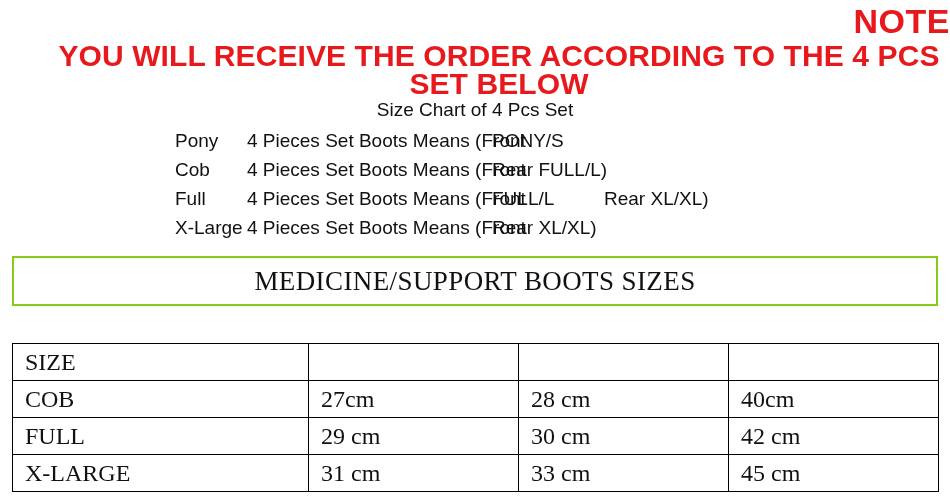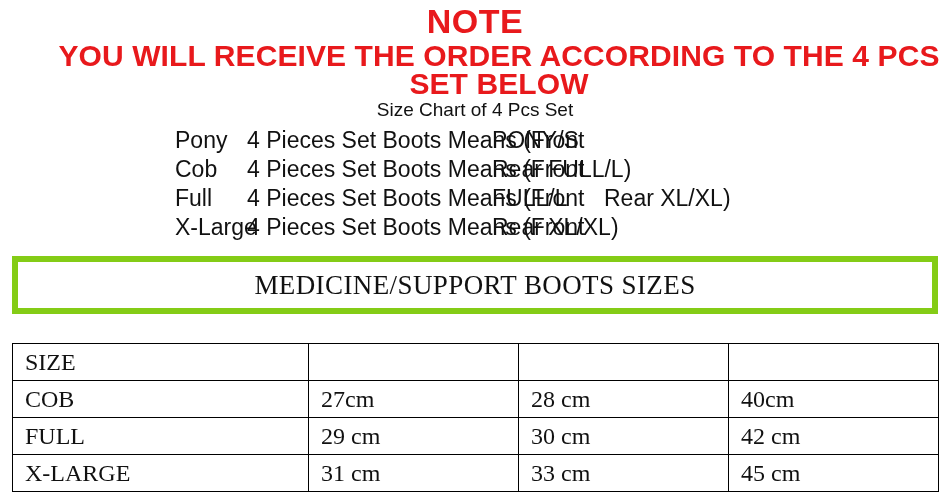--- a/index.html
+++ b/index.html
@@ -13,21 +13,21 @@
     font-family: "Liberation Sans", sans-serif;
     color: #000000;
     overflow: hidden;
   }
   .page {
     position: relative;
     width: 950px;
     height: 498px;
   }
   .note-title {
-    text-align: center;
+    text-align: right;
     color: #e8191c;
     font-weight: bold;
     font-size: 34px;
     line-height: 38px;
     letter-spacing: 0.5px;
     margin-top: 2px;
   }
   .note-sub {
     text-align: center;
     color: #e8191c;
@@ -44,21 +44,21 @@
     line-height: 24px;
     margin-top: 0;
     color: #111;
   }
   .set-list {
     margin: 4px 0 0 0;
     padding: 0 0 0 0;
   }
   .set-row {
     display: flex;
-    font-size: 23px;
+    font-size: 19px;
     line-height: 29px;
     color: #111;
     padding-left: 175px;
   }
   .c-size {
     width: 72px;
     flex: 0 0 72px;
     white-space: nowrap;
   }
   .c-means {
@@ -69,21 +69,21 @@
   .c-front {
     width: 112px;
     flex: 0 0 112px;
     white-space: nowrap;
   }
   .c-rear {
     white-space: nowrap;
   }
   .banner {
     margin: 14px 12px 0 12px;
-    border: 6px solid #84cc16;
+    border: 2px solid #84cc16;
     height: 46px;
     display: flex;
     align-items: center;
     justify-content: center;
   }
   .banner-text {
     font-family: "Liberation Serif", serif;
     font-size: 27px;
     letter-spacing: 0.4px;
     color: #111;

